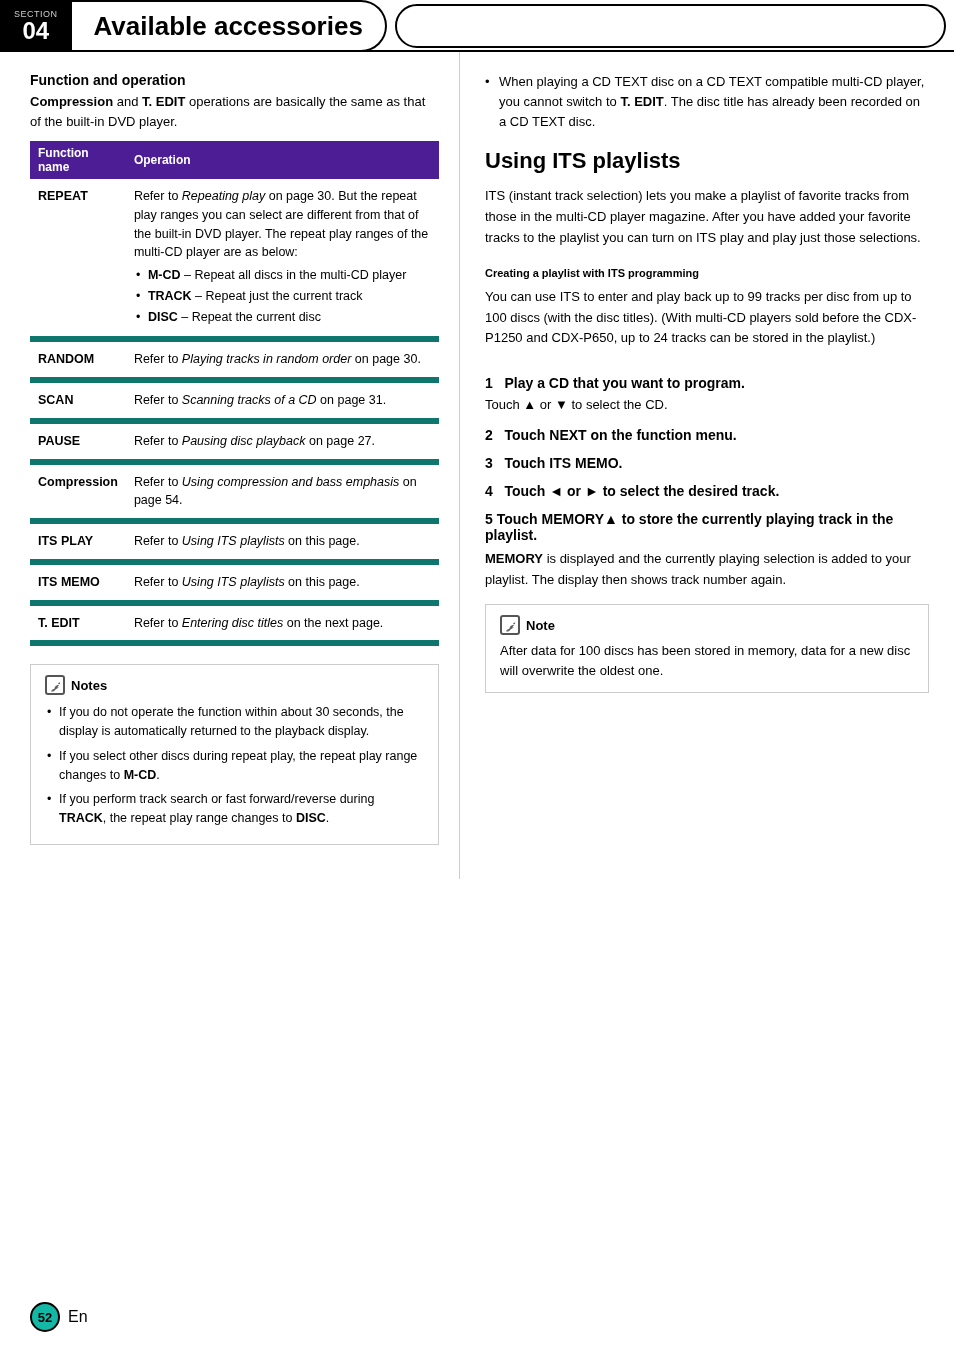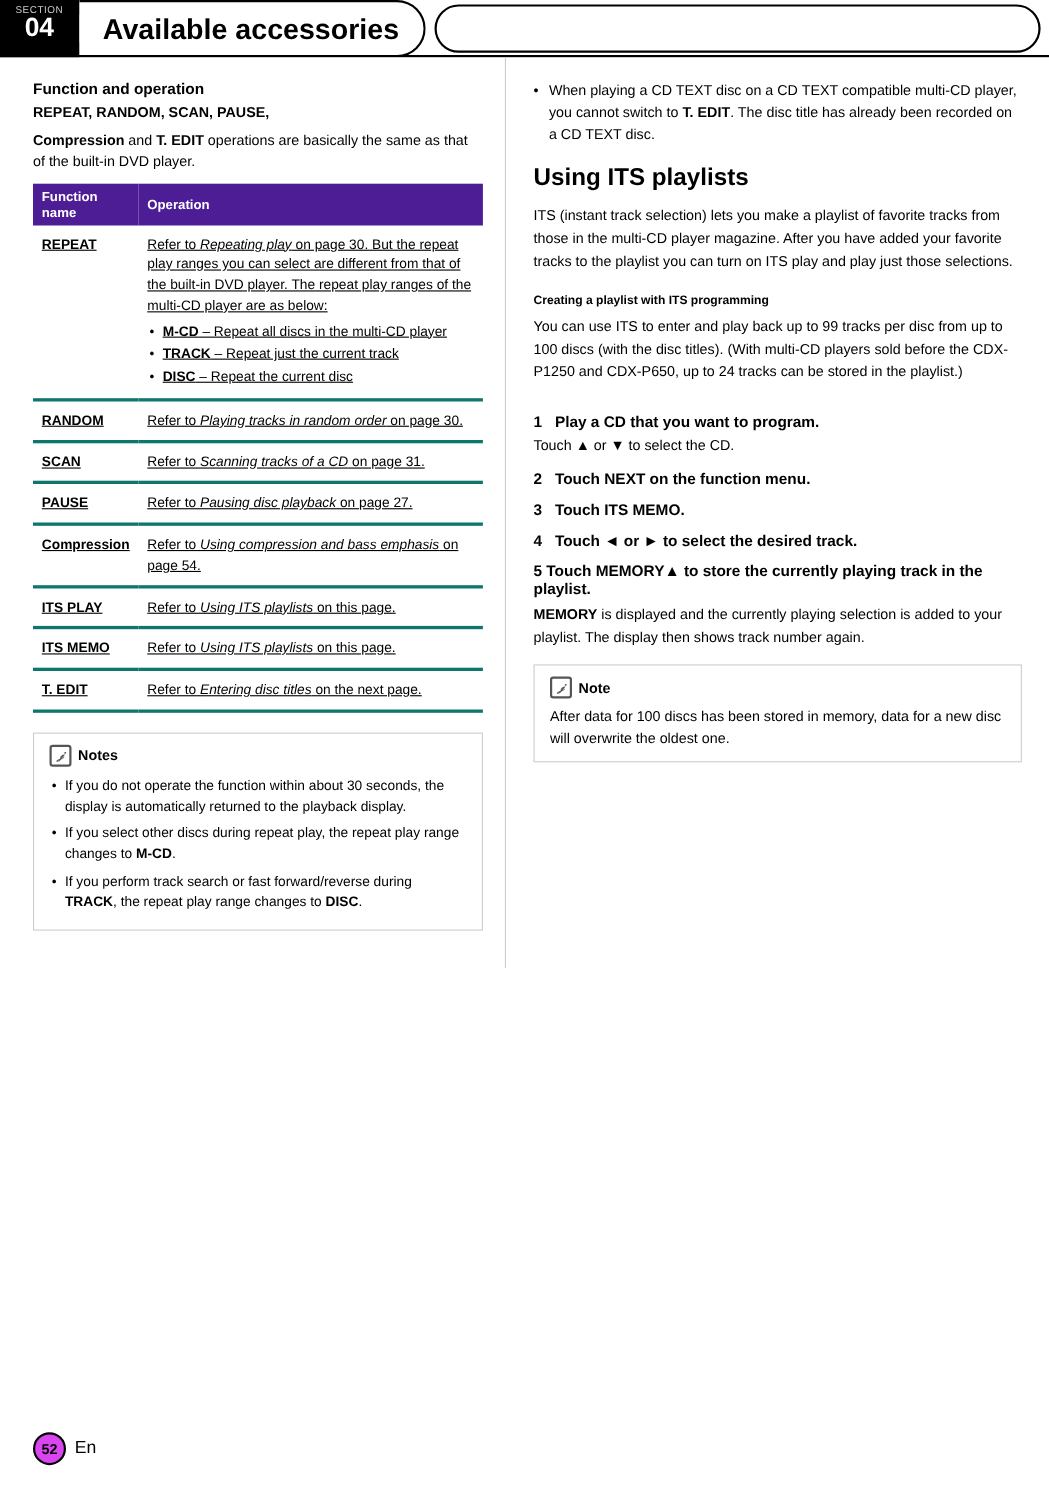--- a/index.html
+++ b/index.html
@@ -99,23 +99,22 @@
     }
 
     .function-table thead th {
       padding: 5px 8px;
       text-align: left;
       font-weight: bold;
       font-size: 12px;
     }
 
     .function-table tbody tr {
-      border-bottom: 3px solid #0f766e;
+      border-bottom: 6px solid #0f766e;
       vertical-align: top;
-      text-decoration: underline;
     }
 
     .function-table tbody td {
       padding: 8px 8px;
       vertical-align: top;
       line-height: 1.5;
     }
 
     .function-table tbody td:first-child {
       font-weight: bold;
@@ -299,21 +298,21 @@
     .page-footer {
       position: absolute;
       bottom: 20px;
       left: 30px;
       display: flex;
       align-items: center;
       gap: 8px;
     }
 
     .page-number-badge {
-      background: #d946ef;
+      background: #14b8a6;
       border: 2px solid #000;
       border-radius: 50%;
       width: 30px;
       height: 30px;
       display: flex;
       align-items: center;
       justify-content: center;
       font-weight: bold;
       font-size: 13px;
     }
@@ -321,20 +320,21 @@
     .en-label {
       font-size: 16px;
       text-align: center;
     }
 
     .header-section-num {
       background: #000;
       color: #fff;
       display: flex;
       flex-direction: column;
+      justify-content: center;
       align-items: center;
       padding: 4px 14px;
       min-width: 62px;
       height: 52px;
     }
 
     .header-title-pill {
       border: 2px solid #000;
       border-left: none;
       padding: 0 22px;
@@ -367,23 +367,20 @@
     </div>
     <div class="header-right-pill"></div>
   </div>
 
   <div class="main-content">
 
     <div class="left-column">
 
       <div class="section-title">Function and operation</div>
 
-      <div class="operation-subtitle">
-        <span class="bold">REPEAT, RANDOM, SCAN, PAUSE,</span>
-      </div>
       <div class="intro-text">
         <span class="bold">Compression</span> and <span class="bold">T. EDIT</span> operations are basically the same as that of the built-in DVD player.
       </div>
 
       <table class="function-table">
         <thead>
           <tr>
             <th>Function name</th>
             <th>Operation</th>
           </tr>

